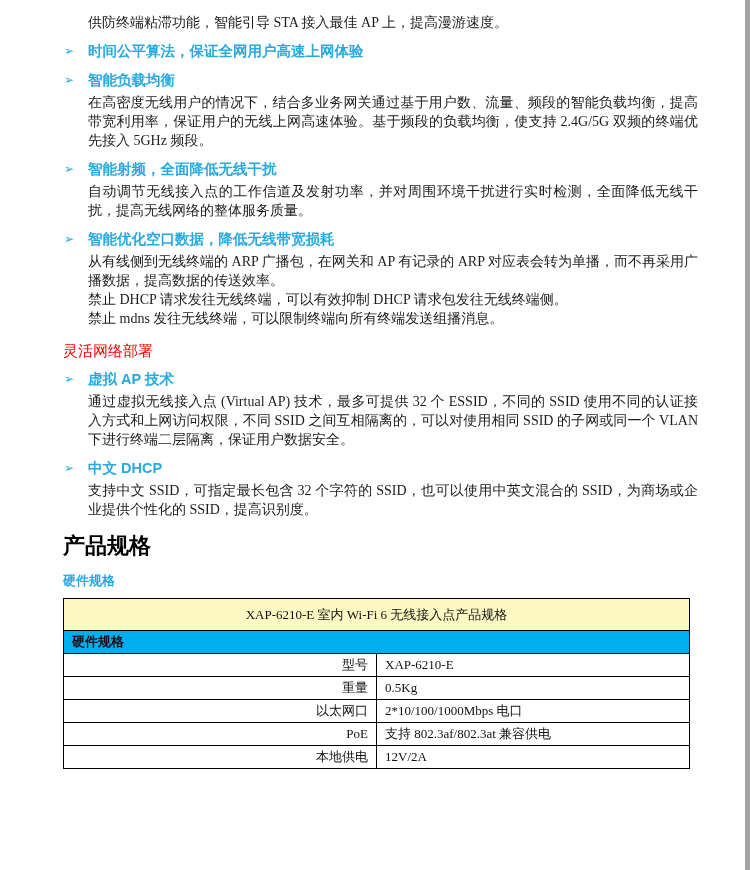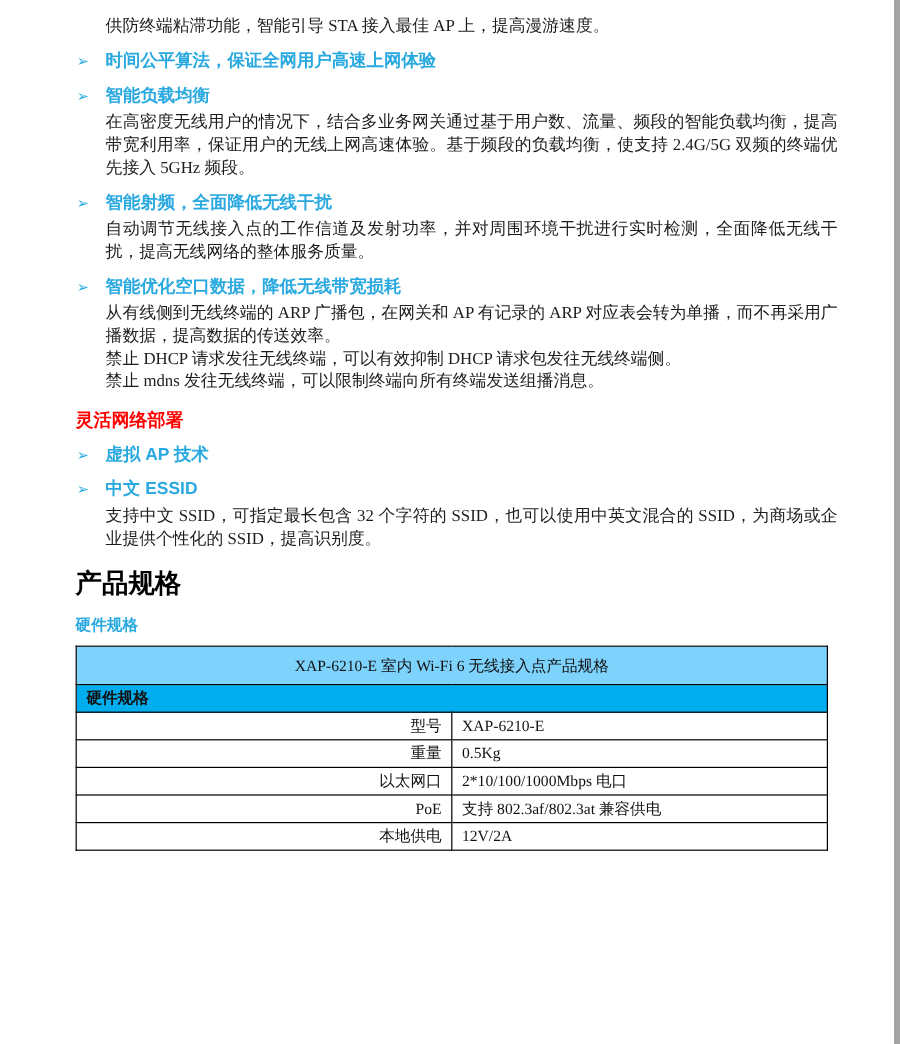--- a/index.html
+++ b/index.html
@@ -39,21 +39,21 @@
     position: absolute;
     left: -24px;
     top: 0;
     font-size: 12px;
     color: #29A9E0;
     font-family: "DejaVu Sans", sans-serif;
   }
   .red-heading {
     margin-top: 13px;
     font-family: "Liberation Sans", "DejaVu Sans", sans-serif;
-    font-weight: bold;
+    font-weight: normal;
     font-size: 15px;
     line-height: 19px;
     color: #FF0000;
   }
   .navy-heading {
     margin-top: 13px;
     font-family: "Liberation Sans", "DejaVu Sans", sans-serif;
     font-weight: bold;
     font-size: 22px;
     line-height: 27px;
@@ -74,21 +74,21 @@
     table-layout: fixed;
   }
   table.spec td {
     border: 1.5px solid #000000;
     font-size: 13px;
     line-height: 16px;
     padding: 3px 8px;
     color: #111;
   }
   td.tbl-title {
-    background: #7dd3fc;
+    background: #fef9c3;
     text-align: center;
     font-size: 15px;
     height: 32px;
     vertical-align: middle;
   }
   td.tbl-band {
     background: #00AEEF;
     font-family: "Liberation Sans", "DejaVu Sans", sans-serif;
     font-weight: bold;
     font-size: 13px;
@@ -139,26 +139,27 @@
       <p class="body-text">禁止 mdns 发往无线终端，可以限制终端向所有终端发送组播消息。</p>
     </section>
 
     <h2 class="red-heading">灵活网络部署</h2>
 
     <section class="feature">
       <div class="feature-head">
         <span class="arrow">➢</span>
         <span>虚拟 AP 技术</span>
       </div>
+      <p class="body-text">通过虚拟无线接入点 (Virtual AP) 技术，最多可提供 32 个 ESSID，不同的 SSID 使用不同的认证接入方式和上网访问权限，不同 SSID 之间互相隔离的，可以对使用相同 SSID 的子网或同一个 VLAN 下进行终端二层隔离，保证用户数据安全。</p>
     </section>
 
     <section class="feature">
       <div class="feature-head">
         <span class="arrow">➢</span>
-        <span>中文 ESSID</span>
+        <span>中文 DHCP</span>
       </div>
       <p class="body-text">支持中文 SSID，可指定最长包含 32 个字符的 SSID，也可以使用中英文混合的 SSID，为商场或企业提供个性化的 SSID，提高识别度。</p>
     </section>
 
     <h1 class="navy-heading">产品规格</h1>
     <h3 class="blue-subheading">硬件规格</h3>
 
     <table class="spec">
       <tbody>
         <tr>

